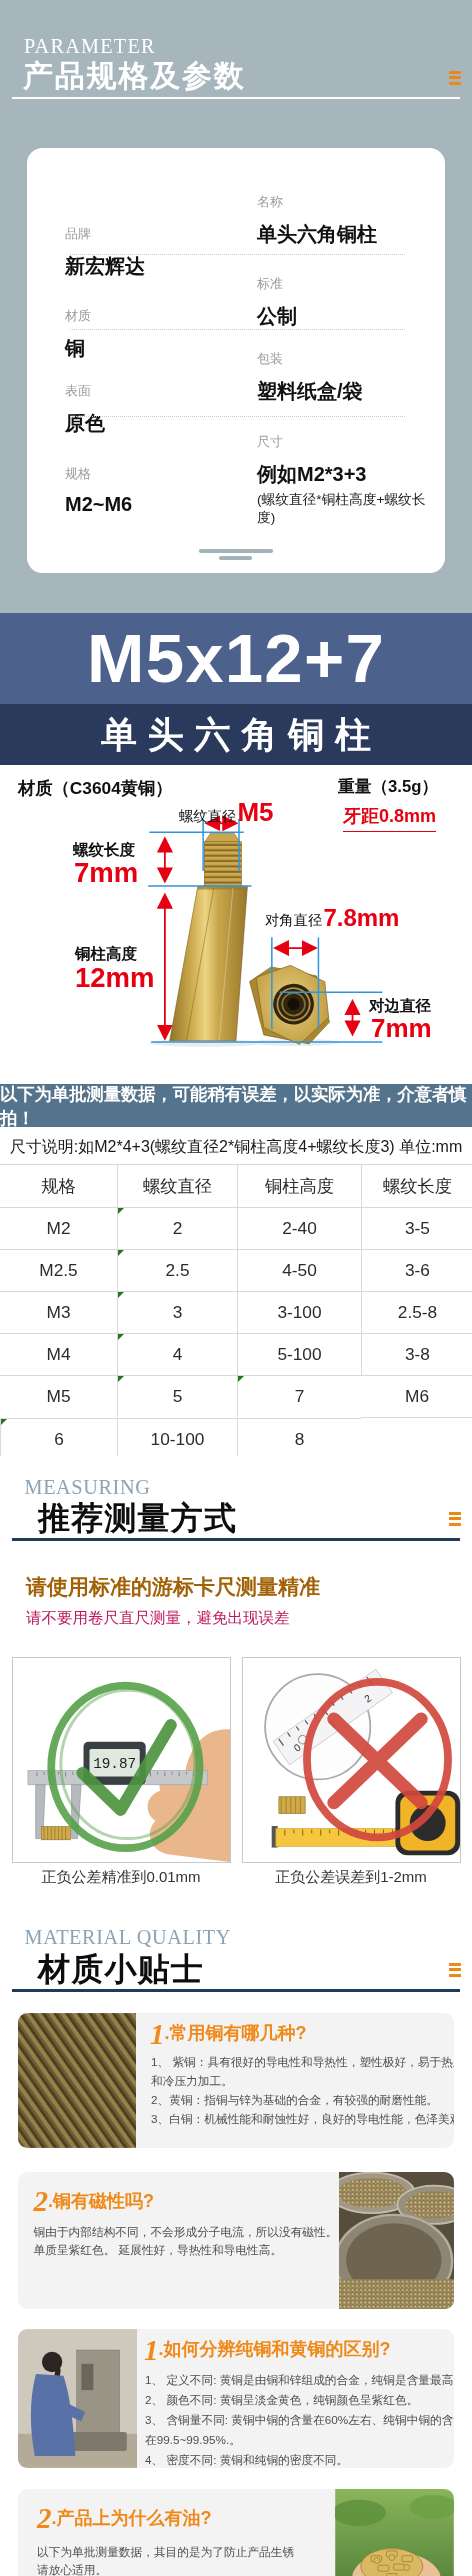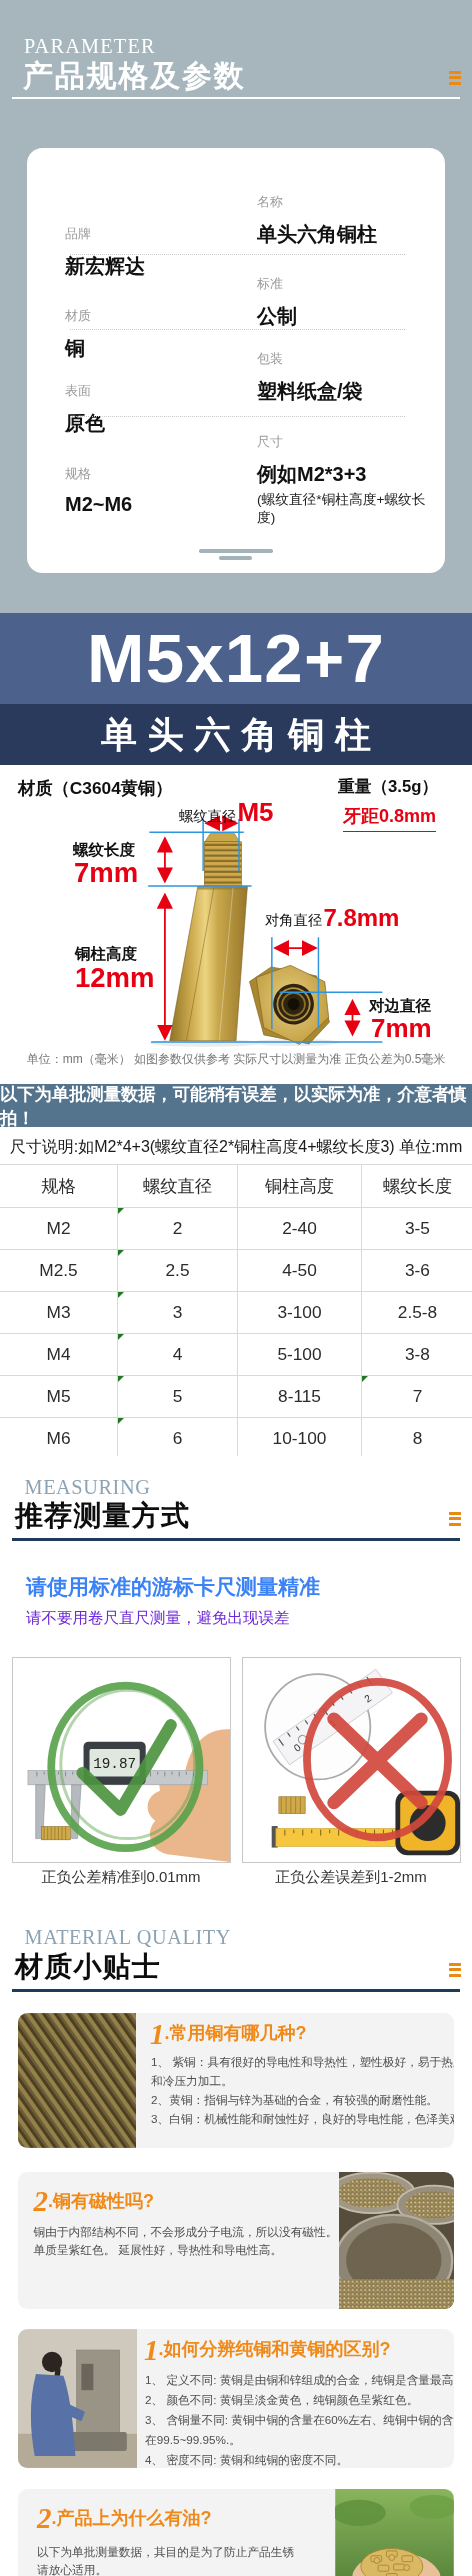--- a/index.html
+++ b/index.html
@@ -58,28 +58,28 @@
                  font-size:17.3px;color:#2b2b2b;border-top:0.6px solid #d9d9d9;height:41px;}
   .size-table .hd{height:42px;}
   .size-table .col2,.size-table .col3,.size-table .col4{border-left:0.6px solid #d9d9d9;}
   .size-table .last{border-bottom:0.6px solid #d9d9d9;}
   .gmark::before{content:"";position:absolute;top:0;left:0;
                  border-top:6px solid #217821;border-right:6px solid transparent;}
 
   
   .measuring{top:1456px;height:466px;background:#fff;}
   .sec-eyebrow{position:absolute;left:24.5px;font-size:20.3px;color:#8ca3b4;letter-spacing:0.6px;}
-  .sec-title{position:absolute;left:15px;font-size:28px;font-weight:800;color:#0d0d0d;letter-spacing:1.2px;}
+  .sec-title{position:absolute;left:38px;font-size:32px;font-weight:800;color:#0d0d0d;letter-spacing:1.2px;}
   .sec-rule{position:absolute;left:12px;width:448px;height:3px;background:#1d3c59;}
   .measuring .sec-eyebrow{top:20.3px;}
   .measuring .sec-title{top:41px;}
   .measuring .menu-icon{top:56px;}
   .measuring .sec-rule{top:82px;}
-  .meas-lead{position:absolute;left:26px;top:117px;font-size:21px;font-weight:800;color:#3b82f6;}
-  .meas-sub{position:absolute;left:26px;top:152px;font-size:15.5px;color:#6d28d9;}
+  .meas-lead{position:absolute;left:26px;top:117px;font-size:21px;font-weight:800;color:#a16207;}
+  .meas-sub{position:absolute;left:26px;top:152px;font-size:15.5px;color:#be185d;}
   .meas-box{position:absolute;top:201px;width:217px;height:204px;border:0.6px solid #c8c8c8;background:#fff;overflow:hidden;}
   .meas-box.good{left:12px;} .meas-box.bad{left:242px;}
   .meas-cap{position:absolute;top:412px;width:218px;text-align:center;font-size:15px;color:#333;}
   .meas-cap.good{left:12px;} .meas-cap.bad{left:242px;}
 
   
   .material{top:1922px;height:654px;background:#fff;overflow:hidden;}
   .material .sec-eyebrow{top:3.6px;}
   .material .sec-title{top:26px;}
   .material .menu-icon{top:41px;}
@@ -246,21 +246,20 @@
     <div class="abs dg-value" style="left:75px;top:199px;">12mm</div>
 
     <div class="abs dg-pair" style="left:265px;top:142px;">
       <span class="dg-small">对角直径</span>
       <span class="dg-big-red" style="font-size:24px;">7.8mm</span>
     </div>
 
     <div class="abs dg-label" style="left:369px;top:231px;">对边直径</div>
     <div class="abs dg-value" style="left:371px;top:250px;font-size:26px;">7mm</div>
 
-    <div class="abs dg-note">单位：mm（毫米）  如图参数仅供参考 实际尺寸以测量为准 正负公差为0.5毫米</div>
   </section>
 
   <section class="notice">
     <span class="notice-text">以下为单批测量数据，可能稍有误差，以实际为准，介意者慎拍！</span>
   </section>
 
   <section class="sizes">
     <div class="size-caption">尺寸说明:如M2*4+3(螺纹直径2*铜柱高度4+螺纹长度3) 单位:mm</div>
     <div class="size-table">
       <div class="c hd col1">规格</div>
@@ -283,21 +282,20 @@
       <div class="c col3">3-100</div>
       <div class="c col4">2.5-8</div>
 
       <div class="c col1">M4</div>
       <div class="c col2 gmark">4</div>
       <div class="c col3">5-100</div>
       <div class="c col4">3-8</div>
 
       <div class="c col1">M5</div>
       <div class="c col2 gmark">5</div>
-      <div class="c col3">8-115</div>
       <div class="c col4 gmark">7</div>
 
       <div class="c col1 last">M6</div>
       <div class="c col2 last gmark">6</div>
       <div class="c col3 last">10-100</div>
       <div class="c col4 last">8</div>
     </div>
   </section>
 
   <section class="measuring">

